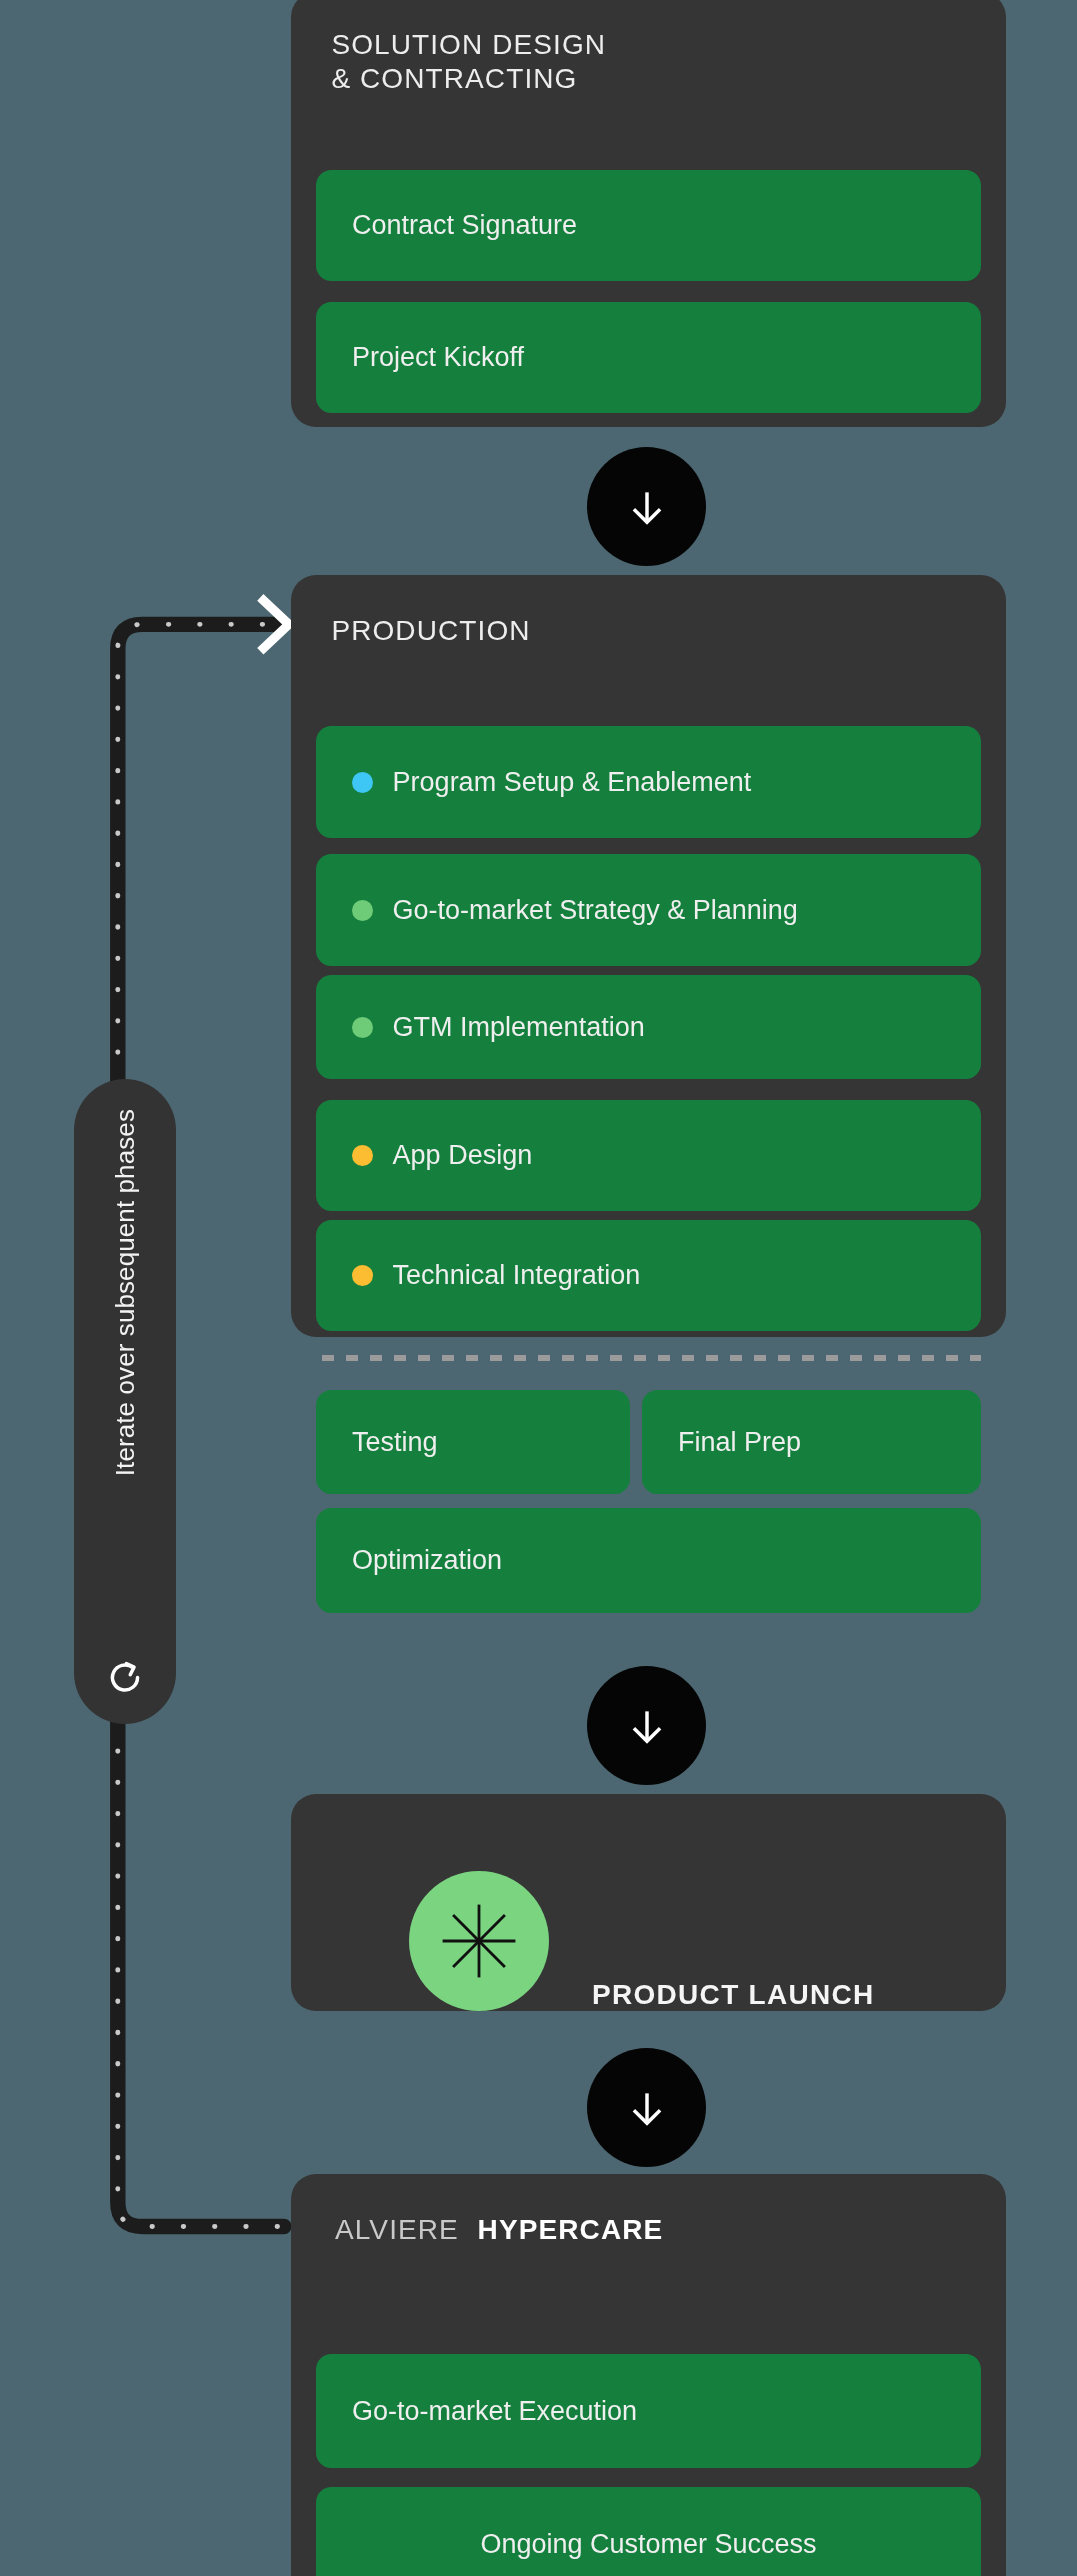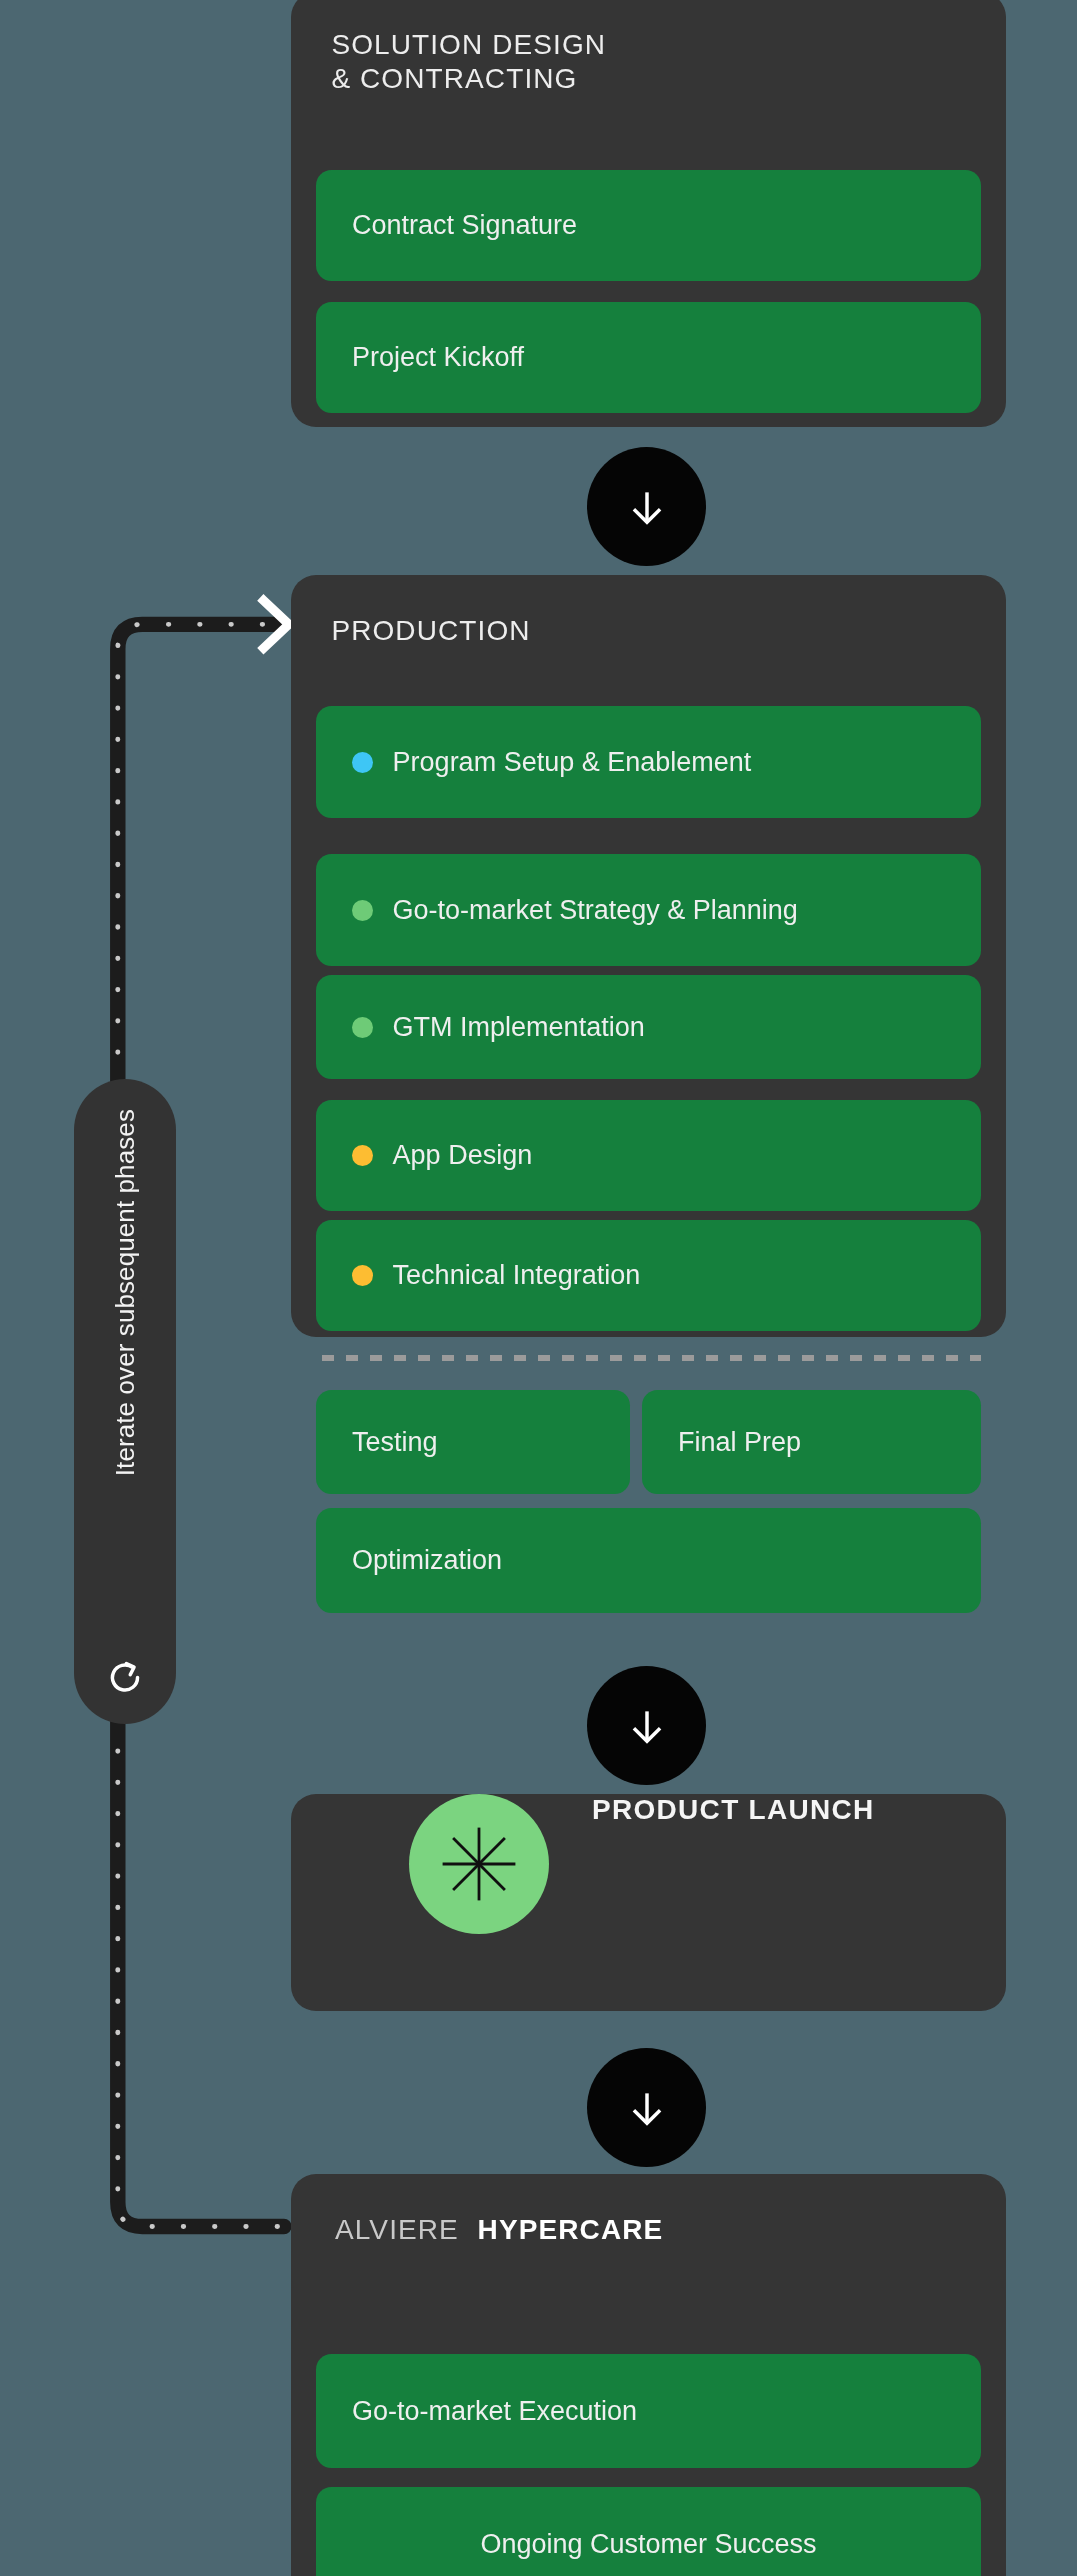--- a/index.html
+++ b/index.html
@@ -149,21 +149,21 @@
   <div class="arrow-badge" style="left:587px;top:447px;">
     <svg width="46" height="46" viewBox="0 0 66 66">
       <line x1="33" y1="12" x2="33" y2="54" stroke="#FFFFFF" stroke-width="5"></line>
       <polyline points="16,38 33,55 50,38" fill="none" stroke="#FFFFFF" stroke-width="5" stroke-linecap="square" stroke-linejoin="miter"></polyline>
     </svg>
   </div>
 
   <div class="card" style="top:575px;height:762px;padding:39px 25px 25px 25px;">
     <div class="card-title" style="margin-left:15.4px;">PRODUCTION</div>
 
-    <div class="row" style="position:absolute;left:25px;right:25px;top:131px;height:112px;padding-left:36px;align-items:center;">
+    <div class="row" style="position:absolute;left:25px;right:25px;top:151px;height:112px;padding-left:36px;align-items:center;">
       <span class="dot" style="background:#3EC6F5;"></span>
       <span>Program Setup &amp; Enablement</span>
     </div>
 
     <div class="row" style="position:absolute;left:25px;right:25px;top:279px;height:112px;padding-left:36px;">
       <span class="dot" style="background:#6ECB77;"></span>
       <span>Go-to-market Strategy &amp; Planning</span>
     </div>
 
     <div class="row" style="position:absolute;left:25px;right:25px;top:400px;height:104px;padding-left:36px;text-align:center;">
@@ -194,21 +194,21 @@
     </div>
   </div>
 
   <div class="arrow-badge" style="left:587px;top:1666px;">
     <svg width="46" height="46" viewBox="0 0 66 66">
       <line x1="33" y1="12" x2="33" y2="54" stroke="#FFFFFF" stroke-width="5"></line>
       <polyline points="16,38 33,55 50,38" fill="none" stroke="#FFFFFF" stroke-width="5" stroke-linecap="square" stroke-linejoin="miter"></polyline>
     </svg>
   </div>
 
-  <div class="card" style="top:1794px;height:217px;display:flex;align-items:flex-start;padding:0 2px 0 118px;">
+  <div class="card" style="top:1794px;height:217px;display:flex;align-items:flex-end;padding:0 2px 0 118px;">
     <div class="launch-circle">
       <svg width="84" height="84" viewBox="0 0 120 120">
         <g stroke="#101010" stroke-width="4" stroke-linecap="butt">
           <line x1="60" y1="8" x2="60" y2="112"></line>
           <line x1="8" y1="60" x2="112" y2="60"></line>
           <line x1="23" y1="23" x2="97" y2="97"></line>
           <line x1="97" y1="23" x2="23" y2="97"></line>
         </g>
       </svg>
     </div>

